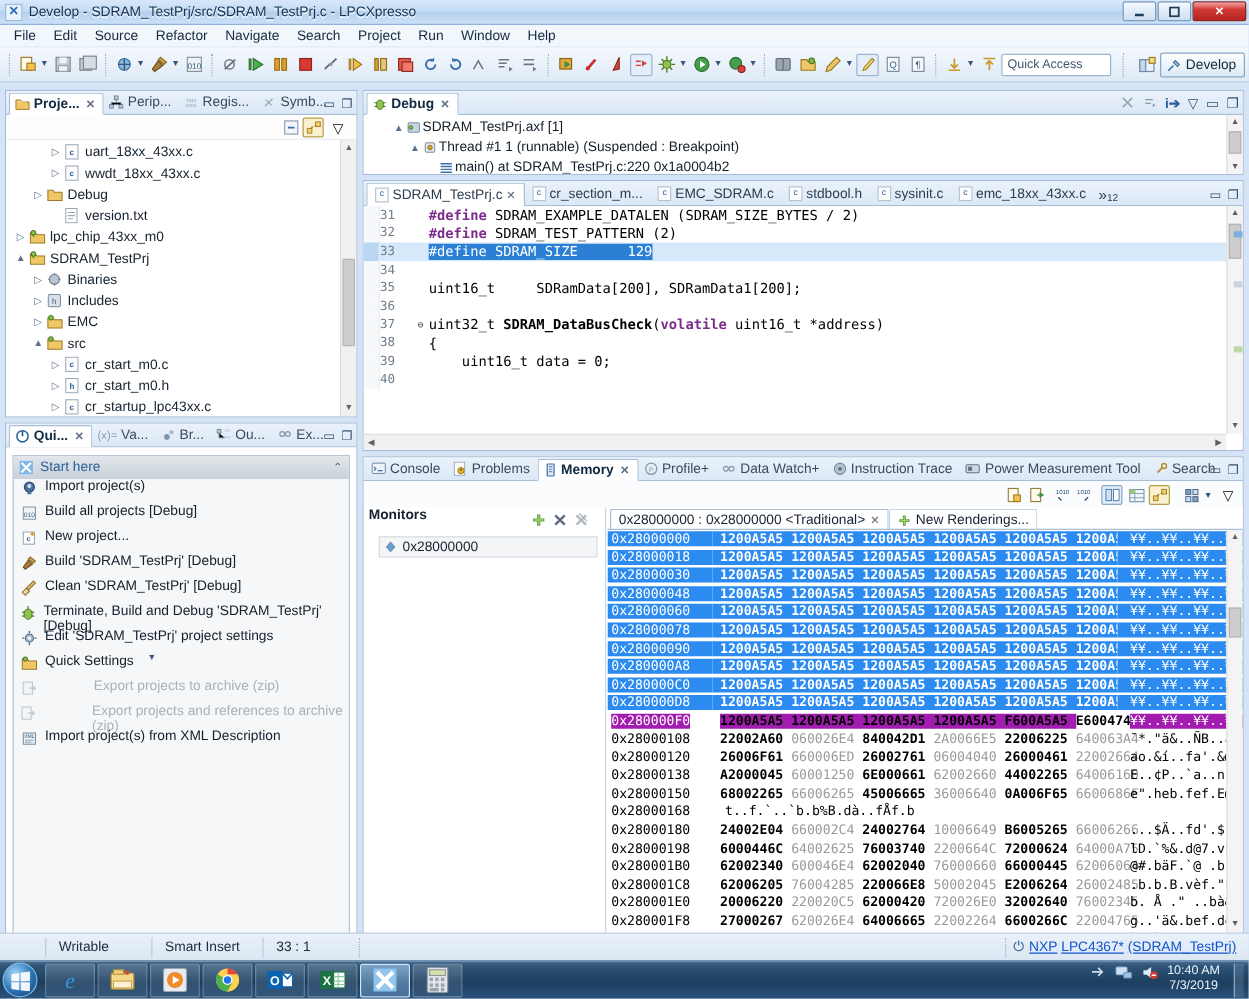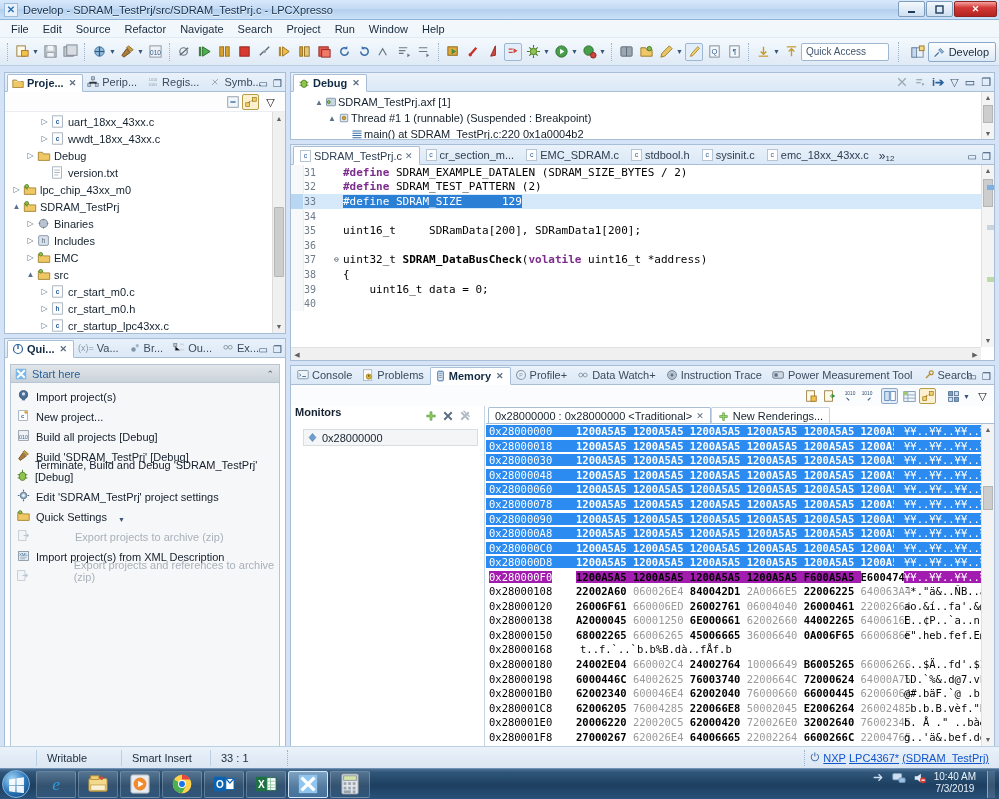--- a/index.html
+++ b/index.html
@@ -137,21 +137,21 @@
   #quickstart-view { left:4px; top:270px; width:282px; height:474px; }
   .qs-inner { position:absolute; left:5px; right:5px; top:6px; bottom:4px;
               border:1px solid #b8c6d4; background:#f6f7f9; }
   .qs-header {
     height:18px; display:flex; align-items:center; gap:5px; padding:0 4px;
     background: linear-gradient(180deg,#e2e6ea,#c9d2da);
     border-bottom:1px solid #b8c6d4; position:relative;
   }
   .qs-header .t { color:#2a6099; font-size:11px; }
   .qs-header .chev { position:absolute; right:5px; font-size:9px; color:#4a5f74; }
-  .qs-item { height:20px; display:flex; align-items:flex-end; gap:5px;
+  .qs-item { height:20px; display:flex; align-items:flex-start; gap:5px;
              padding-left:5px; font-size:11px; color:#141f2b; }
   .qs-item.dim { color:#a8b1ba;gap:44px; }
   .qs-ico { width:15px; height:15px; display:flex; align-items:center;
             justify-content:center; font-size:11px; }
   .qs-extras {
     position:absolute; left:5px; right:5px; bottom:22px; height:19px;
     display:flex; align-items:center; gap:5px; padding:0 4px;
     background: linear-gradient(180deg,#e2e6ea,#c9d2da);
     border:1px solid #b8c6d4;
   }
@@ -849,44 +849,53 @@
                     <circle cx="8" cy="7" r="5" fill="#4a6f99" stroke="#2b4766"></circle>
                     <circle cx="8" cy="6" r="2" fill="#cfe0f2"></circle>
                     <path d="M6 12h4v2H6z" fill="#4a6f99"></path>
                   </svg>
                 </span>
                 <span>Import project(s)</span>
               </div>
               <div class="qs-item">
                 <span class="qs-ico">
                   <svg width="13" height="13" viewBox="0 0 16 16">
+                    <rect x="2" y="2" width="12" height="12" fill="#eef3f8" stroke="#8b949d"></rect>
+                    <text x="8" y="12" font-size="6.5" text-anchor="middle" fill="#2f5f8c">010</text>
+                  </svg>
+                </span>
+                <span>Build all projects [Debug]</span>
+              </div>
+              <div class="qs-item">
+                <span class="qs-ico">
+                  <svg width="13" height="13" viewBox="0 0 16 16">
                     <rect x="2" y="2" width="11" height="12" fill="#fdfdfd" stroke="#9aa7b4"></rect>
                     <text x="7" y="11" font-size="7" text-anchor="middle" fill="#2a6099" font-weight="bold">c</text>
                     <path d="M11 2v4M9 4h4" stroke="#d9a22f" stroke-width="1.6"></path>
                   </svg>
                 </span>
                 <span>New project...</span>
               </div>
               <div class="qs-item">
                 <span class="qs-ico">
                   <svg width="13" height="13" viewBox="0 0 16 16">
-                    <rect x="2" y="2" width="12" height="12" fill="#eef3f8" stroke="#8b949d"></rect>
-                    <text x="8" y="12" font-size="6.5" text-anchor="middle" fill="#2f5f8c">010</text>
-                  </svg>
-                </span>
-                <span>Build all projects [Debug]</span>
-              </div>
-              <div class="qs-item">
-                <span class="qs-ico">
-                  <svg width="13" height="13" viewBox="0 0 16 16">
                     <path d="M9 2l5 4-2 2-5-4z" fill="#c8a24a" stroke="#8d6b20"></path>
                     <path d="M7 5L2 12l2 2 7-5z" fill="#a87b3e" stroke="#6f4c1c"></path>
                   </svg>
                 </span>
                 <span>Build 'SDRAM_TestPrj' [Debug]</span>
+              </div>
+              <div class="qs-item">
+                <span class="qs-ico">
+                  <svg width="13" height="13" viewBox="0 0 16 16">
+                    <path d="M12 1l2 2-7 7-2-2z" fill="#d9b46a" stroke="#8e6f23"></path>
+                    <path d="M5 8l3 3-4 4-3-3z" fill="#e8d7a8" stroke="#8e6f23"></path>
+                  </svg>
+                </span>
+                <span>Clean 'SDRAM_TestPrj' [Debug]</span>
               </div>
               <div class="qs-item">
                 <span class="qs-ico">
                   <svg width="13" height="13" viewBox="0 0 16 16">
                     <ellipse cx="8" cy="9" rx="4" ry="5" fill="#8fc34f" stroke="#4a7a20"></ellipse>
                     <path d="M2 7h3M11 7h3M2 11h3M11 11h3M8 1v3" stroke="#4a7a20" stroke-width="1.1"></path>
                   </svg>
                 </span>
                 <span>Terminate, Build and Debug 'SDRAM_TestPrj' [Debug]</span>
               </div>
@@ -912,38 +921,38 @@
               </div>
               <div class="qs-item dim">
                 <span class="qs-ico">
                   <svg width="13" height="13" viewBox="0 0 16 16">
                     <rect x="2" y="2" width="9" height="12" fill="#f2f5f8" stroke="#bcc6cf"></rect>
                     <path d="M8 8h6M12 6l2 2-2 2" stroke="#bcc6cf" stroke-width="1.3" fill="none"></path>
                   </svg>
                 </span>
                 <span>Export projects to archive (zip)</span>
               </div>
+              <div class="qs-item dim">
+                <span class="qs-ico">
+                  <svg width="13" height="13" viewBox="0 0 16 16">
+                    <rect x="2" y="2" width="9" height="12" fill="#f2f5f8" stroke="#bcc6cf"></rect>
+                    <path d="M8 8h6M12 6l2 2-2 2" stroke="#bcc6cf" stroke-width="1.3" fill="none"></path>
+                  </svg>
+                </span>
+                <span>Export projects and references to archive (zip)</span>
+              </div>
               <div class="qs-item">
                 <span class="qs-ico">
                   <svg width="13" height="13" viewBox="0 0 16 16">
                     <rect x="2" y="3" width="12" height="11" fill="#e8eef4" stroke="#7b8b9b"></rect>
                     <text x="8" y="8" font-size="5" text-anchor="middle" fill="#2f5f8c">XML</text>
                     <path d="M4 10h8M4 12h6" stroke="#8ea4b8"></path>
                   </svg>
                 </span>
                 <span>Import project(s) from XML Description</span>
-              </div>
-              <div class="qs-item dim">
-                <span class="qs-ico">
-                  <svg width="13" height="13" viewBox="0 0 16 16">
-                    <rect x="2" y="2" width="9" height="12" fill="#f2f5f8" stroke="#bcc6cf"></rect>
-                    <path d="M8 8h6M12 6l2 2-2 2" stroke="#bcc6cf" stroke-width="1.3" fill="none"></path>
-                  </svg>
-                </span>
-                <span>Export projects and references to archive (zip)</span>
               </div>
             </div>
         </div>
         <div class="qs-extras">
           <svg width="12" height="12" viewBox="0 0 16 16">
               <rect x="1" y="1" width="14" height="14" fill="#7bb8e8"></rect>
               <path d="M3 3l10 10M13 3L3 13" stroke="#fff" stroke-width="2.4"></path>
             </svg>
           <span class="t">Extras</span>
           <span class="chev">⌄</span>

